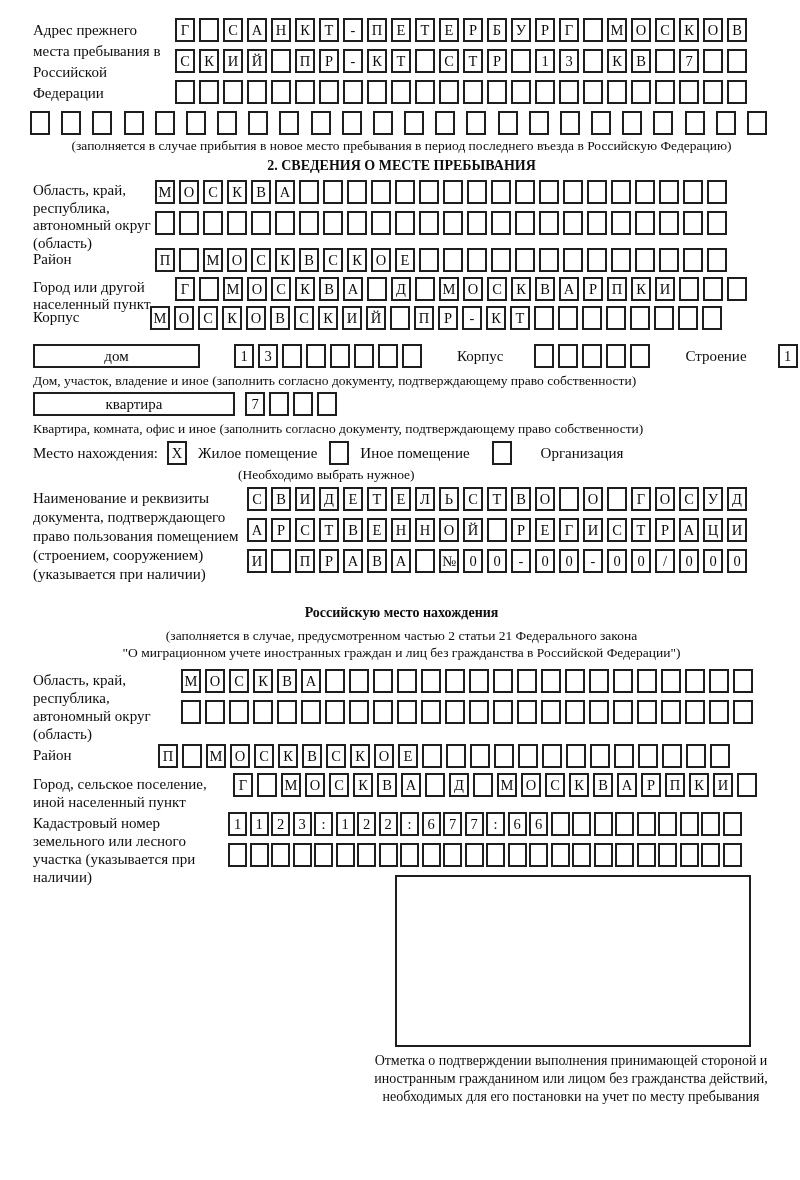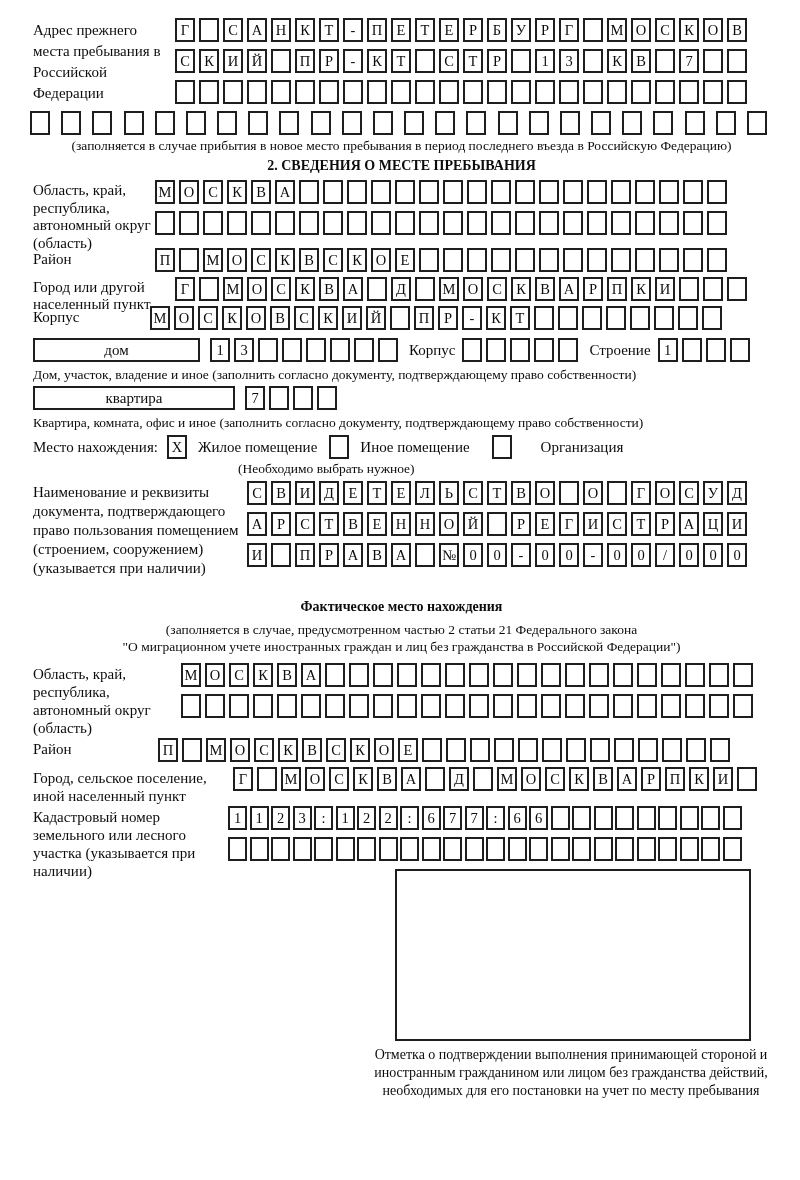--- a/index.html
+++ b/index.html
@@ -293,21 +293,21 @@
         <span class="box"></span>
         <span class="box"></span>
         <span class="box"></span>
         <span class="box"></span>
         <span class="box"></span>
         <span class="box"></span>
         <span class="box"></span>
       </div>
   </div>
 
-  <div class="inline-row" style="margin-top:8px;">
+  <div class="inline-row" style="margin-top:14px;gap:24px;">
     <div class="wbox" style="width:167px;margin-right:10px;">дом</div>
     <div class="boxrow">
         <span class="box">1</span>
         <span class="box">3</span>
         <span class="box"></span>
         <span class="box"></span>
         <span class="box"></span>
         <span class="box"></span>
         <span class="box"></span>
         <span class="box"></span>
@@ -420,21 +420,21 @@
           <span class="box">0</span>
           <span class="box">0</span>
           <span class="box">/</span>
           <span class="box">0</span>
           <span class="box">0</span>
           <span class="box">0</span>
         </div>
     </div>
   </div>
 
-  <div class="sect-title" style="margin-top:6px;">Фактическое место нахождения</div>
+  <div class="sect-title" style="margin-top:6px;">Российскую место нахождения</div>
   <div class="note-line">(заполняется в случае, предусмотренном частью 2 статьи 21 Федерального закона</div>
   <div class="note-line" style="margin-bottom:8px;">"О миграционном учете иностранных граждан и лиц без гражданства в Российской Федерации")</div>
 
   <div class="frow" style="padding-left:148px;margin-bottom:20px;">
     <div class="flabel" style="width:144px;line-height:18px;">Область, край, республика, автономный округ (область)</div>
     <div class="rows">
       <div class="boxrow">
           <span class="box">М</span>
           <span class="box">О</span>
           <span class="box">С</span>

